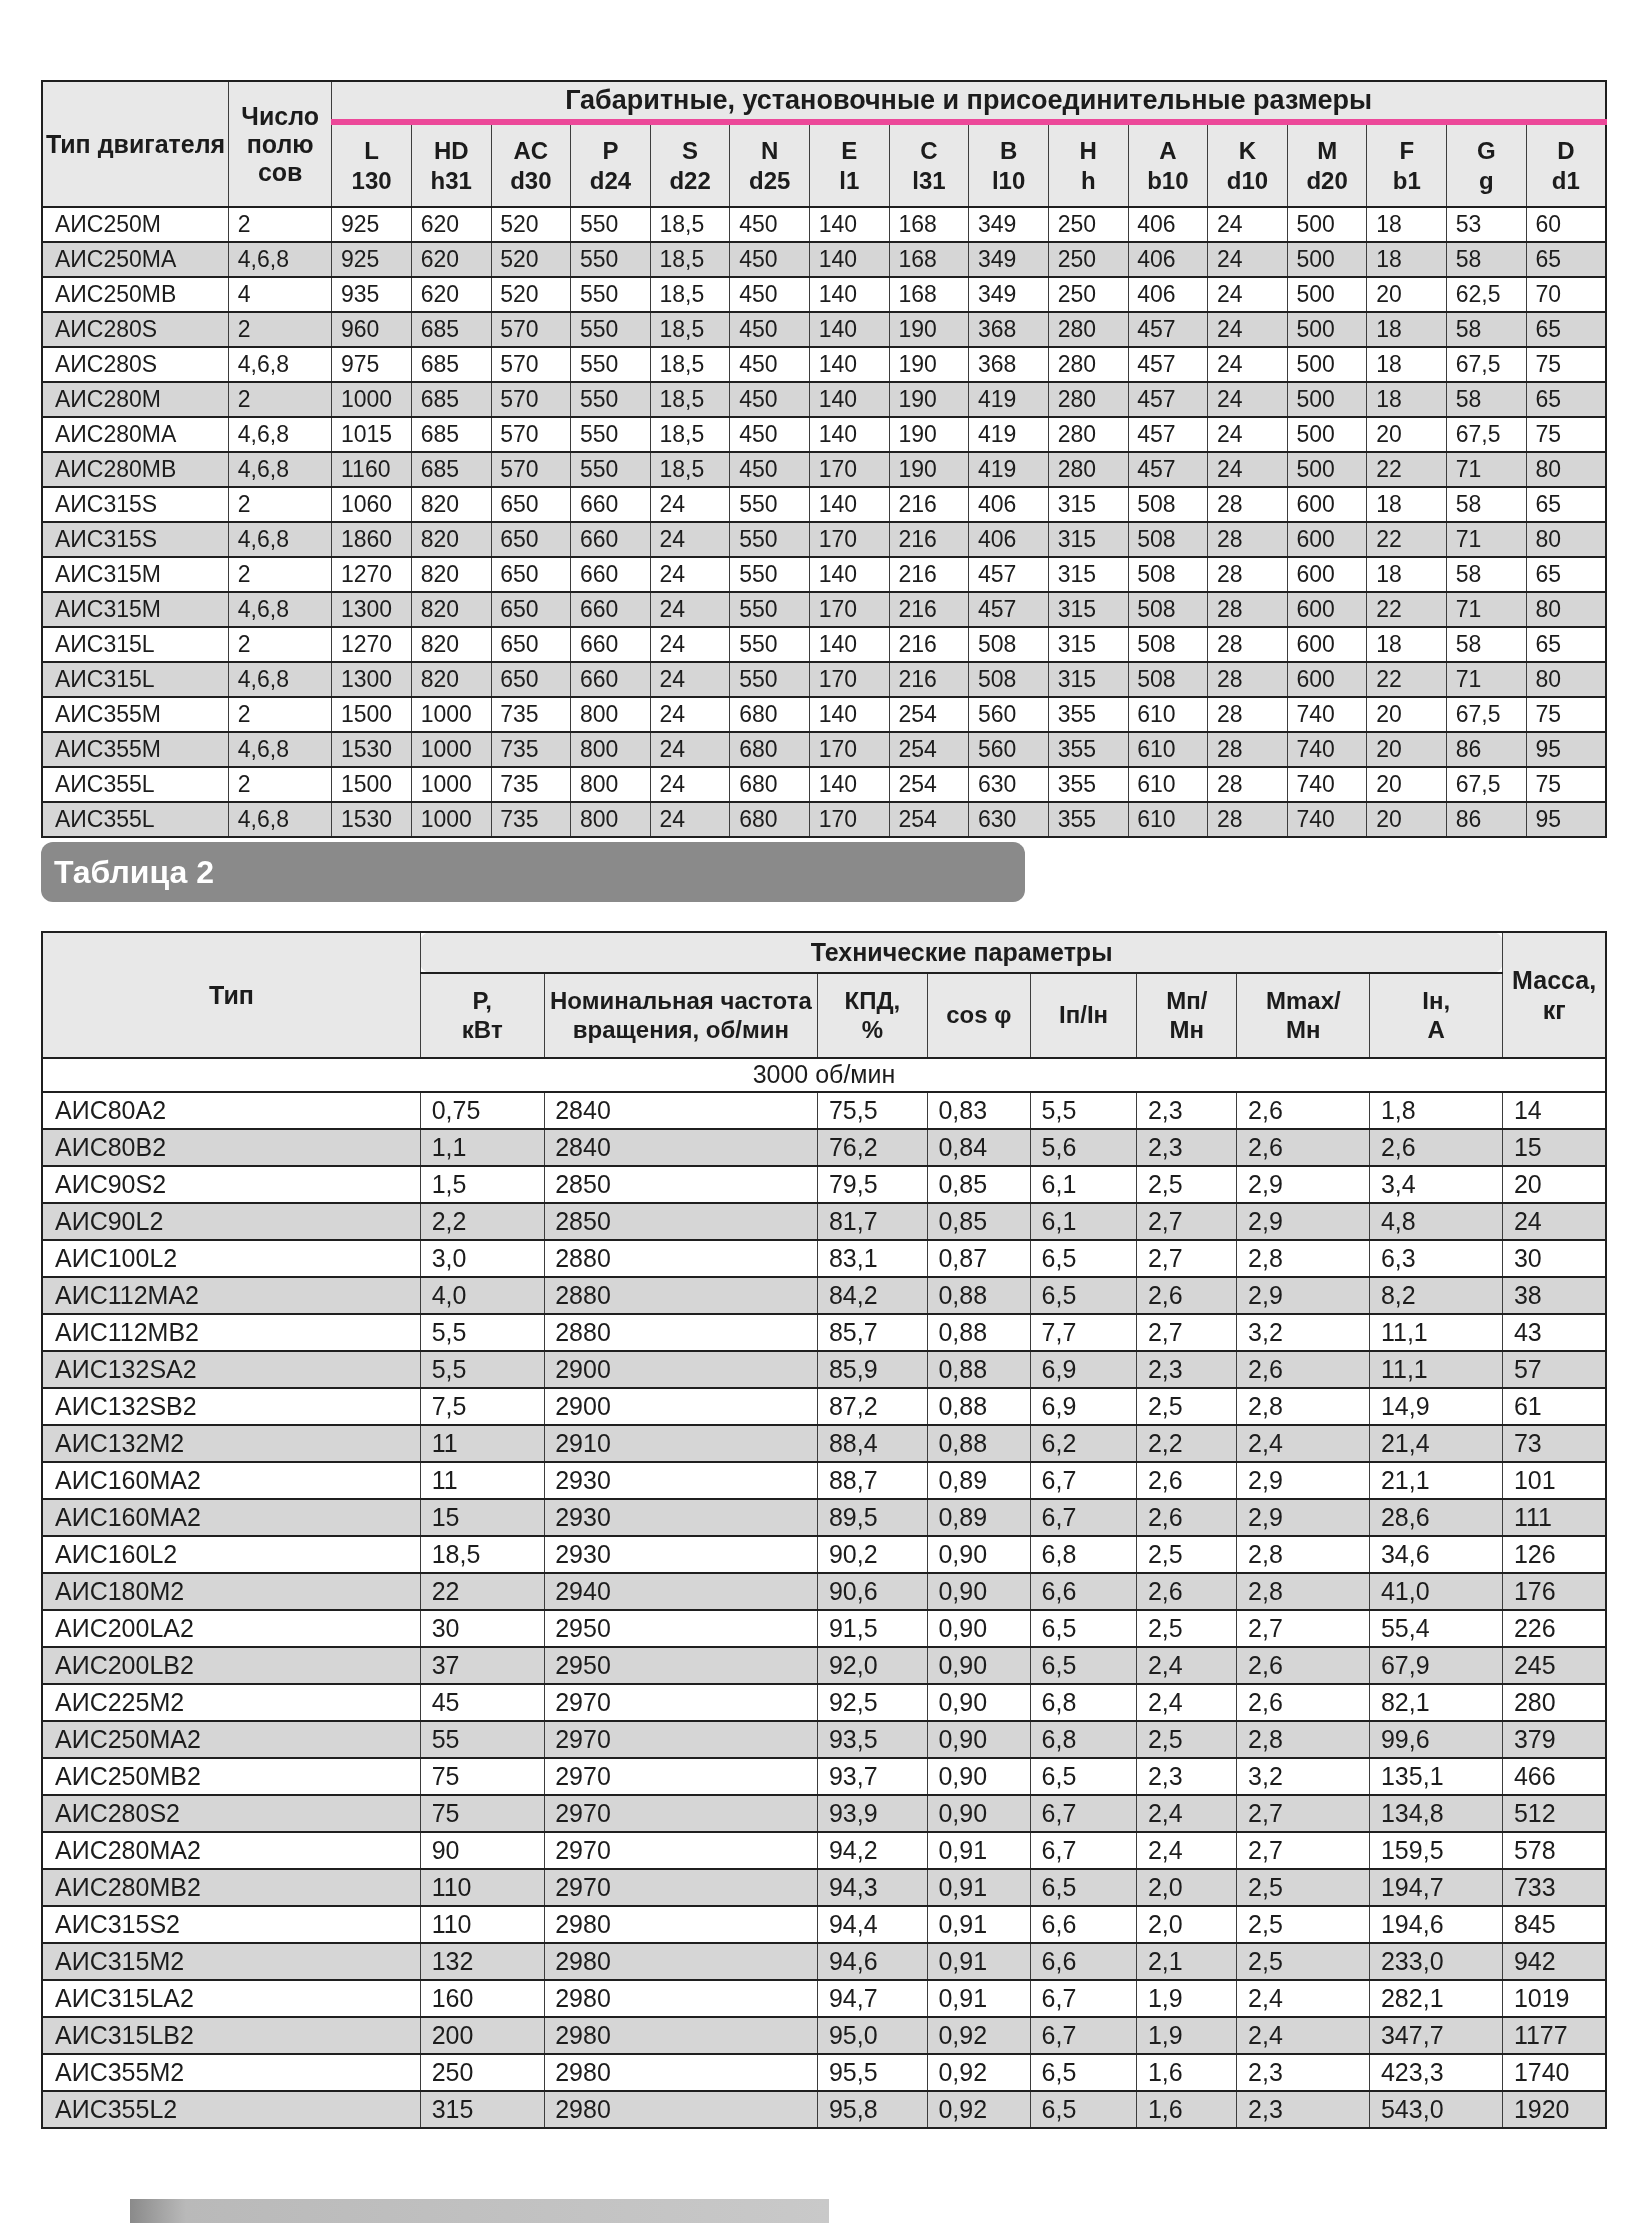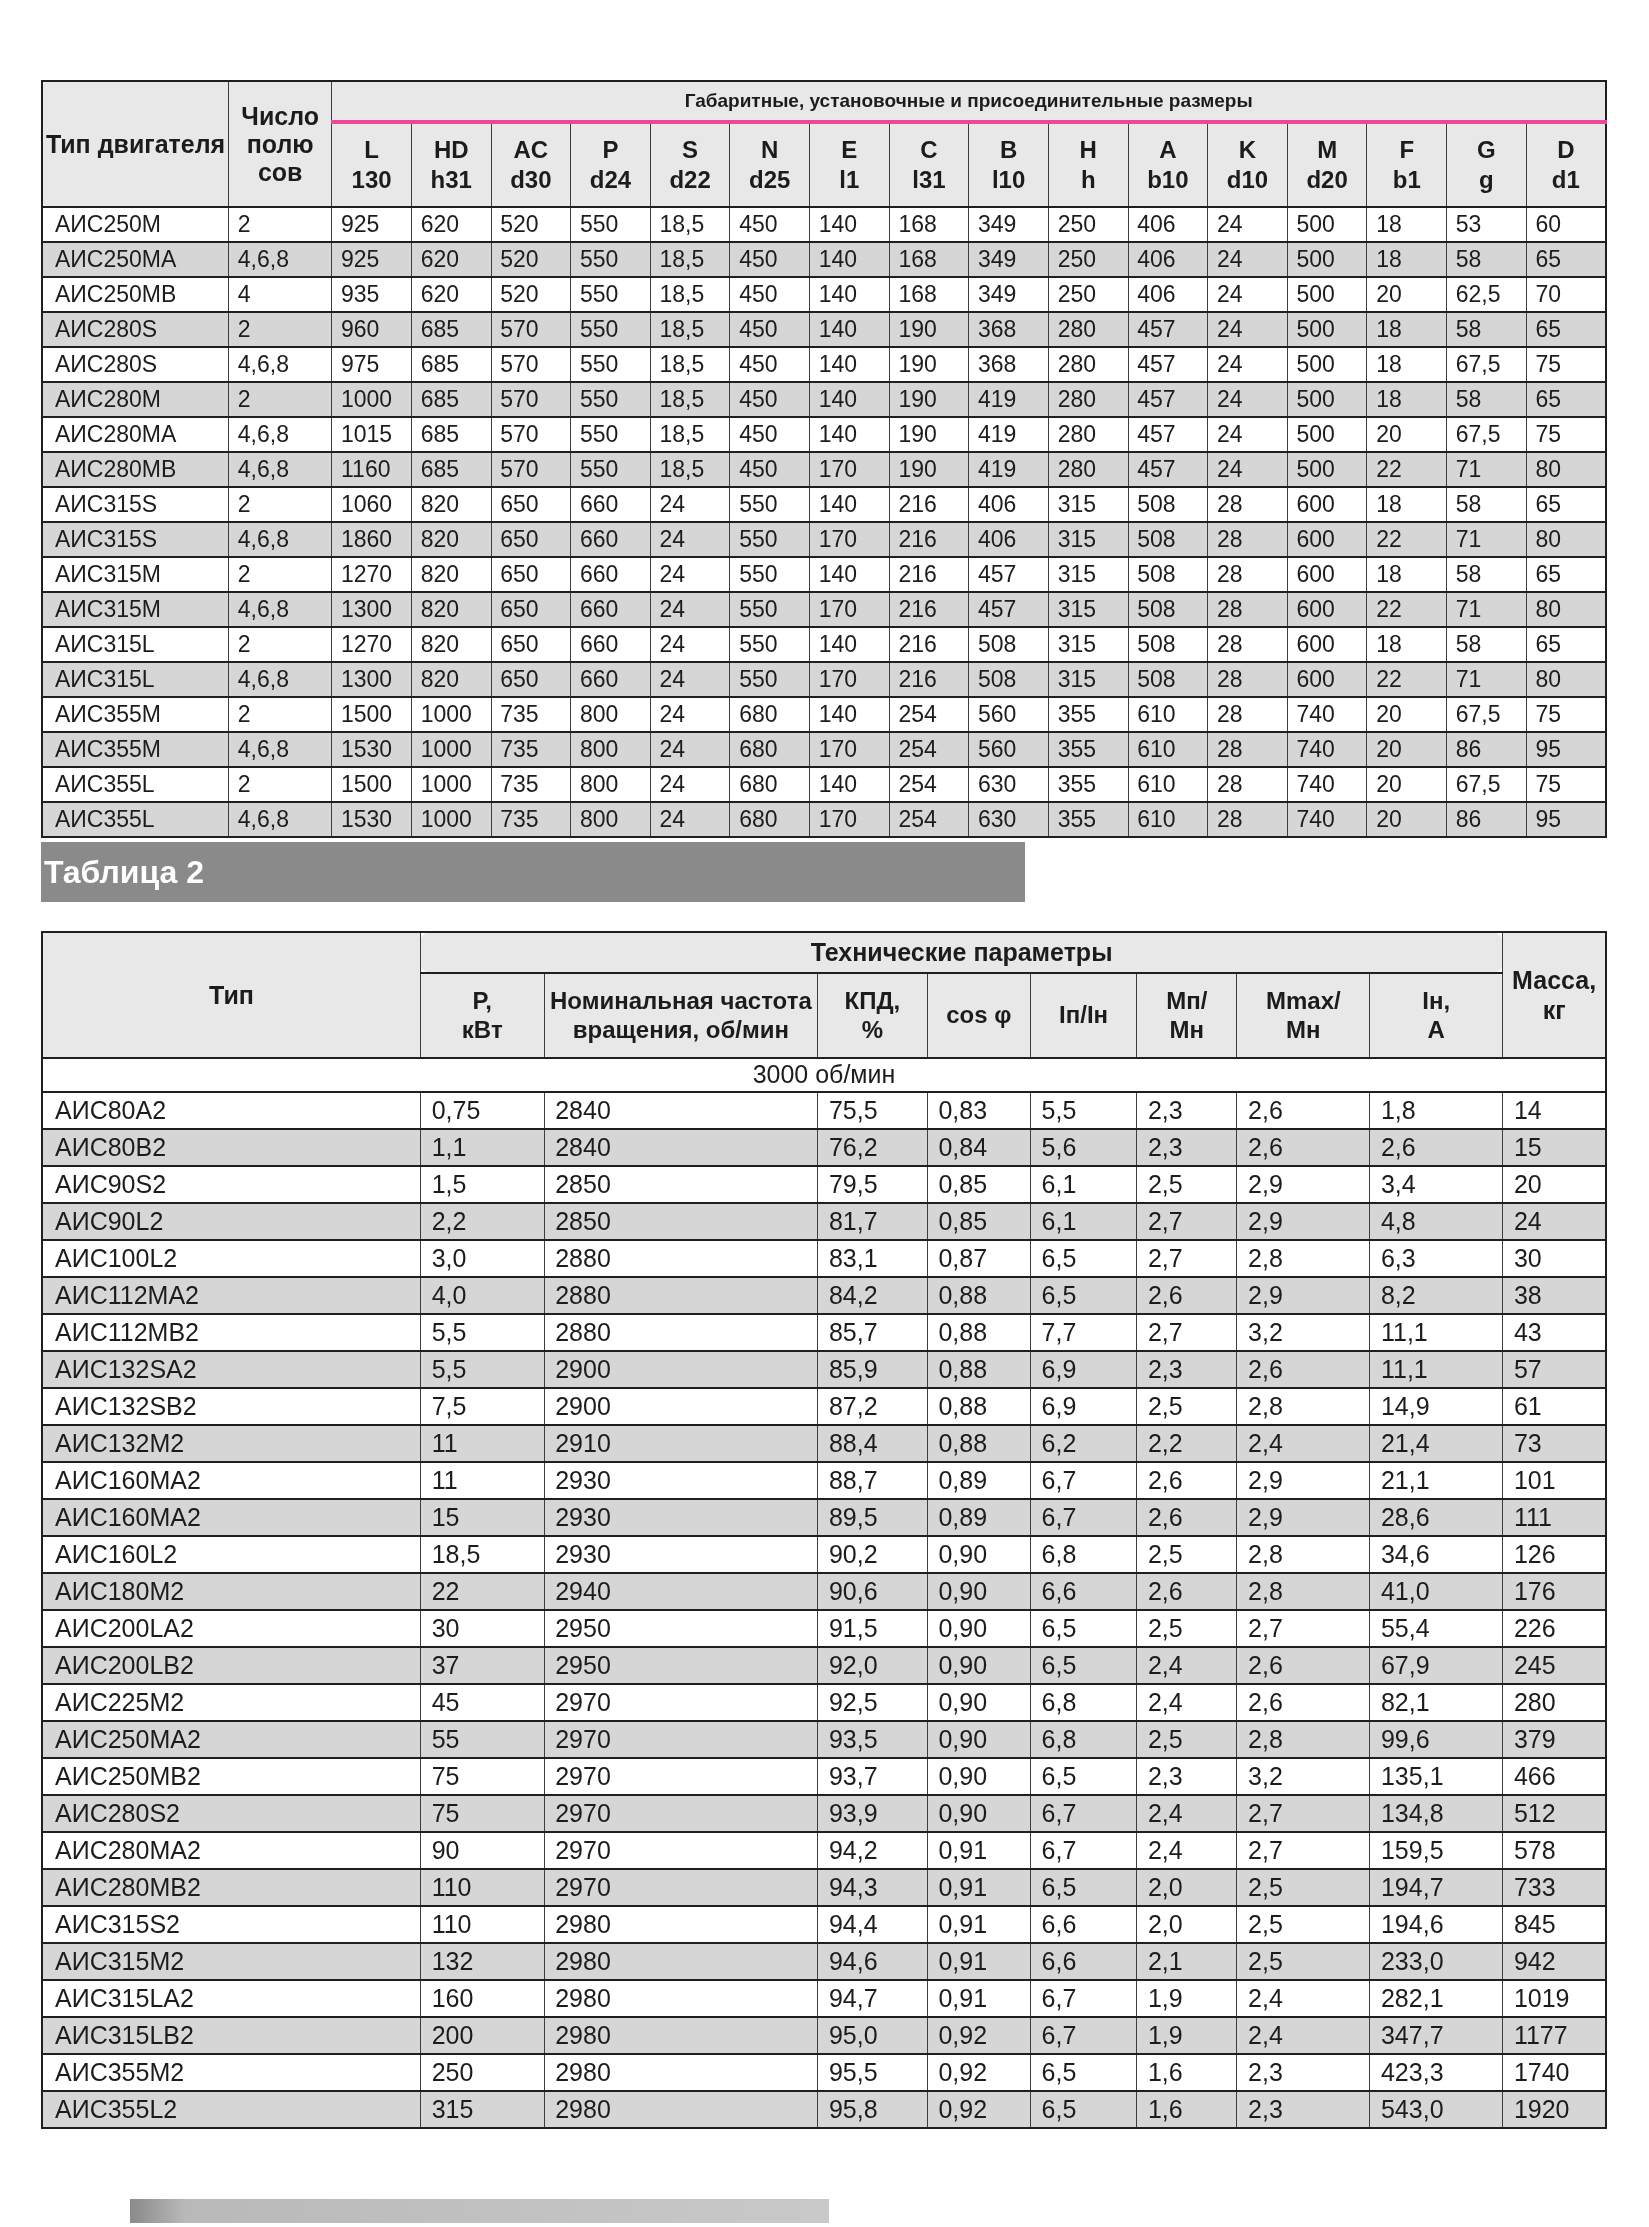--- a/index.html
+++ b/index.html
@@ -28,21 +28,21 @@
     text-align:center;
     vertical-align:middle;
     padding:1.3px 2.7px;
   }
   thead { border-bottom:2.7px solid #1f1f1f; }
   .pre { white-space:pre-line; }
 
   
   .t1 thead tr.toprow { height:41px; }
   .t1 thead tr.subrow { height:85px; }
-  .t1 .c-span { border-bottom:4px solid #ec4899; font-size:19px; }
+  .t1 .c-span { border-bottom:6px solid #ec4899; font-size:27px; }
   .t1 .c-type, .t1 .c-poles { font-size:25px; line-height:1.12; }
   .t1 .dimhead { font-size:24px; line-height:1.25; }
   .t1 tbody tr { height:35px; border-top:2.7px solid #1f1f1f;margin-top:31px; }
   .t1 tbody td { font-size:23px; padding:1.3px 2.7px 1.3px 8.7px; text-align:left; vertical-align:middle; }
 
   
   .t2 thead tr.toprow { height:41px; }
   .t2 thead tr.subrow { height:85px; }
   .t2 .c-span2 { border-bottom:2px solid #1f1f1f; font-size:25px;border-radius:11px; }
   .t2 .c-type2 { font-size:25px; }
@@ -60,22 +60,23 @@
   tbody tr.alt td { background:#d6d6d6; }
   tbody td.type-cell { padding-left:12px; }
 
   .banner {
     position:absolute; left:41px; top:842px;
     width:984px; height:60px;
     background:#8a8a8a;
     color:#ffffff;
     font-size:32px; font-weight:bold;
     line-height:60px;
-    padding-left:3px;
+    padding-left:13px;
     box-sizing:border-box;
+    border-radius:12px;
   }
 
   .footer-bar {
     position:absolute; left:130px; top:2199px;
     width:699px; height:24px;
     background:linear-gradient(to right, #8a8a8a 0%, #b9b9b9 8%, #c9c9c9 100%);
   }
 </style>
 </head>
 <body>

